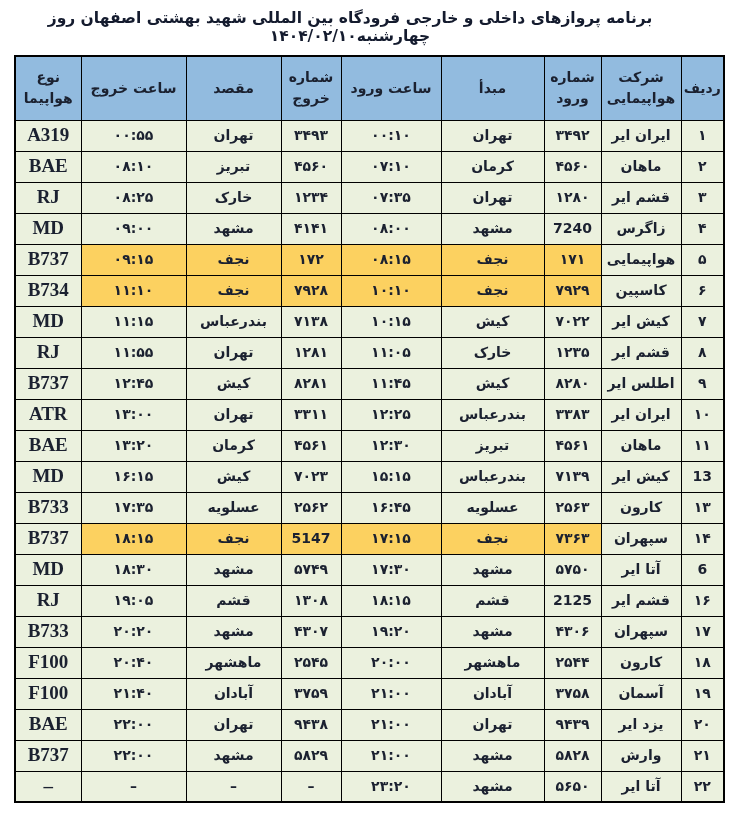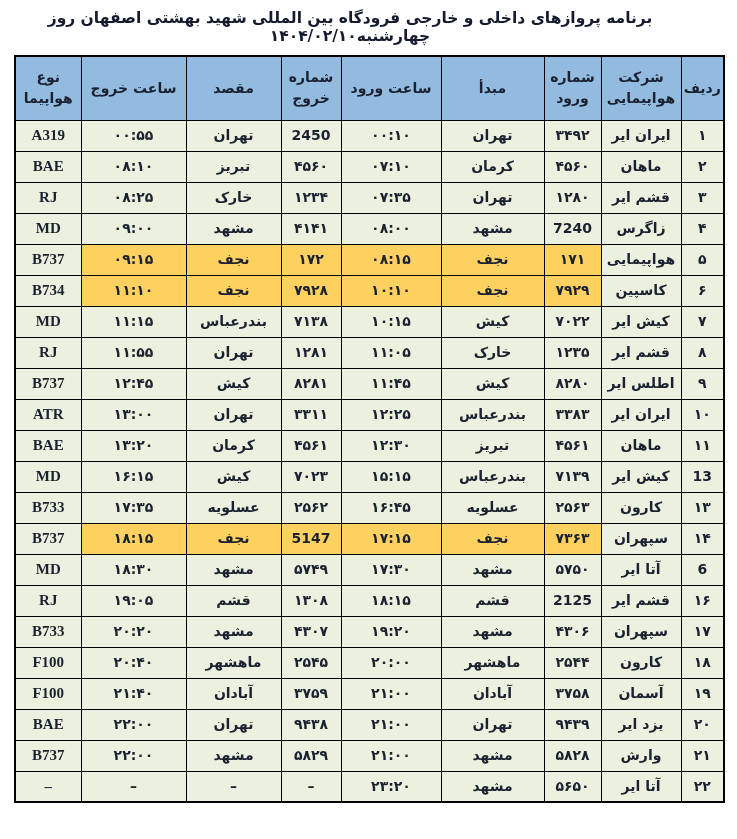--- a/index.html
+++ b/index.html
@@ -54,21 +54,21 @@
   }
   table.sched tbody td{
     background:var(--row-bg);
     height:31px;
     font-size:14px;
     font-weight:bold;
     line-height:1.1;
   }
   table.sched tbody td.latin{
     font-family:"Liberation Serif","DejaVu Serif",serif;
-    font-size:15px;
+    font-size:19px;
     direction:ltr;
   }
   
   table.sched tbody tr.hl td:nth-child(n+3):nth-child(-n+8){
     background:var(--highlight-bg);
   }
 </style>
 </head>
 <body>
 
@@ -105,21 +105,21 @@
 هواپیما</th>
       </tr>
     </thead>
     <tbody>
         <tr>
     <td>۱</td>
     <td>ایران ایر</td>
     <td>۳۴۹۲</td>
     <td>تهران</td>
     <td>۰۰:۱۰</td>
-    <td>2450</td>
+    <td>۳۴۹۳</td>
     <td>تهران</td>
     <td>۰۰:۵۵</td>
     <td class="latin">A319</td>
   </tr>
         <tr>
     <td>۲</td>
     <td>ماهان</td>
     <td>۴۵۶۰</td>
     <td>کرمان</td>
     <td>۰۷:۱۰</td>

